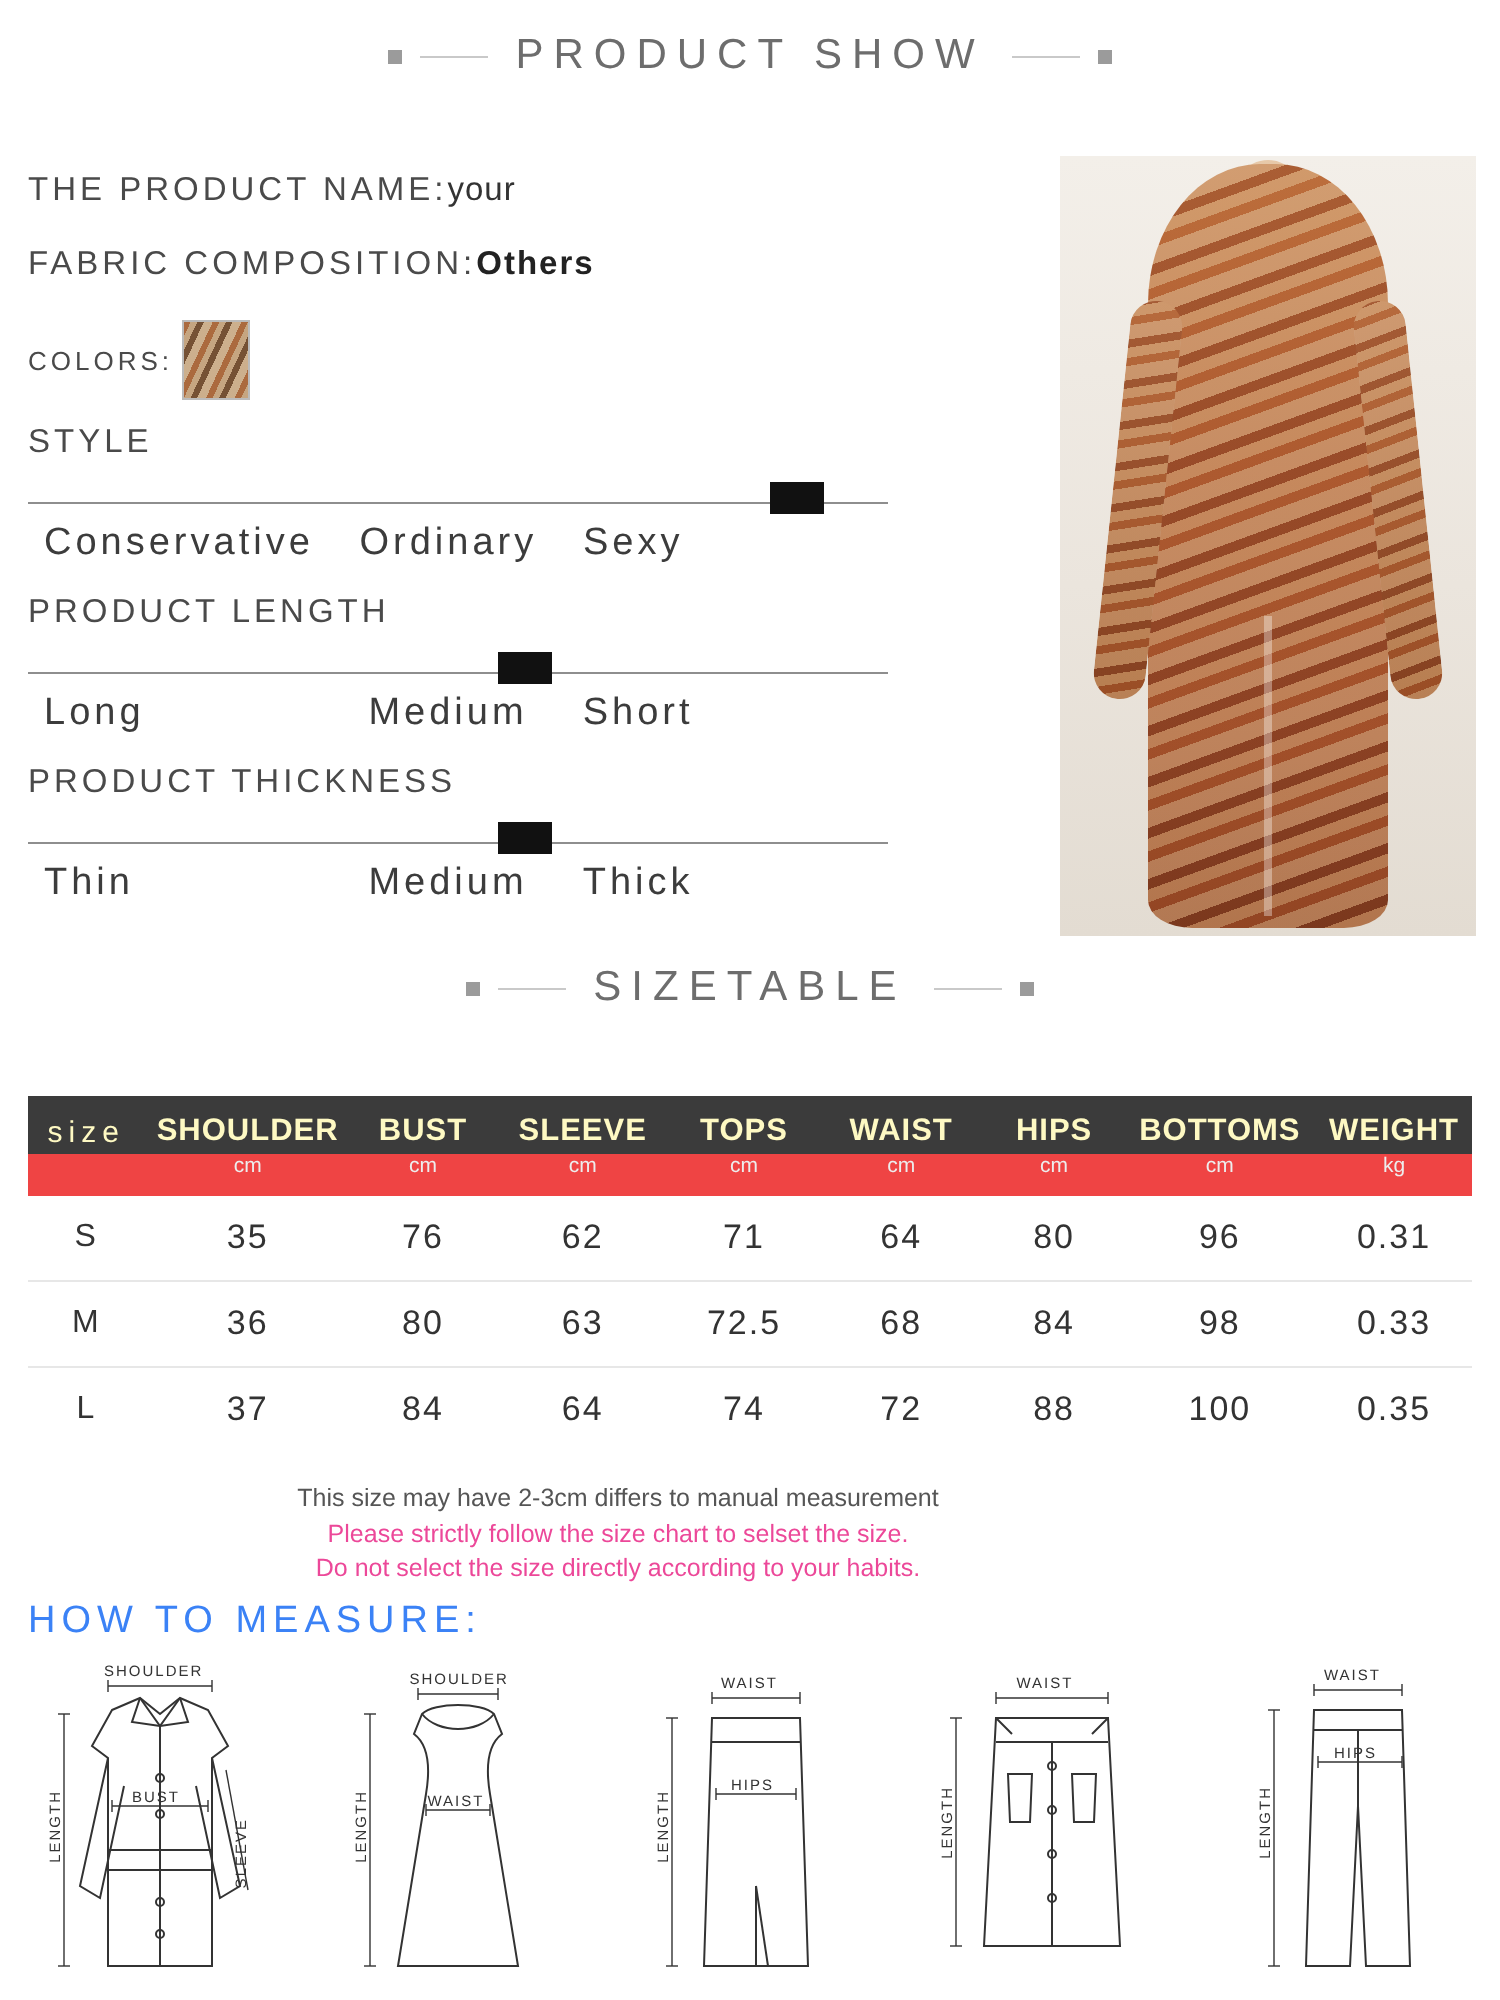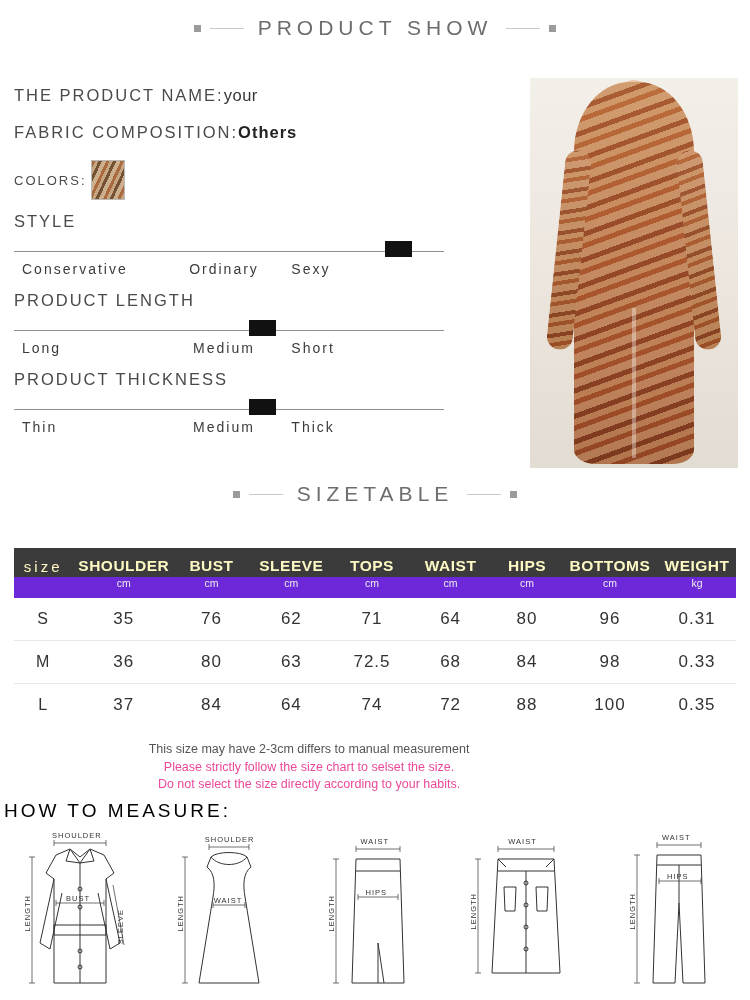--- a/index.html
+++ b/index.html
@@ -71,21 +71,21 @@
   .scale .bar {
     position: absolute; left: 0; right: 0; top: 16px;
     height: 1px; background: #8e8e8e;
   }
   .scale .marker {
     position: absolute; top: 6px;
     width: 27px; height: 16px; background: #111;
   }
   .labels {
     display: flex; width: 430px;
-    font-size: 14px; letter-spacing: 2px; color: #3c3c3c;
+    font-size: 19px; letter-spacing: 2px; color: #3c3c3c;
     margin-top: -4px;
     margin-bottom: 14px;
   }
   .labels span { flex: 1; text-align: center; }
   .labels span:first-child { text-align: left; padding-left: 8px;}
   .labels span:last-child { text-align: left; padding-right: 18px;}
 
   
   .photo {
     position: absolute;
@@ -143,21 +143,21 @@
     font-weight: 700;
     padding: 9px 2px 2px 2px;
     text-align: center;
     letter-spacing: 0.5px;
     font-size: 15.5px;
   }
   table.sizes thead tr.main th.sizecol {
     font-weight: 400; letter-spacing: 3px; font-size: 15px;
   }
   table.sizes thead tr.units th {
-    background: #6d28d9; color:#ededed;
+    background: #ef4444; color:#ededed;
     font-weight: 400;
     font-size: 10.5px;
     padding: 0 2px 9px 2px;
     text-align:center;
   }
   table.sizes tbody td {
     text-align: center;
     padding: 11px 2px;
     font-size: 17px;
     letter-spacing: 1px;
@@ -169,22 +169,22 @@
 
   .notes {
     position: absolute; left: 0; top: 742px; width: 618px;
     text-align: center;
   }
   .notes .n1 { font-size: 12.5px; color:#555; margin-bottom: 3px; }
   .notes .n2 { font-size: 12.5px; color:#ec4899; line-height: 1.35; }
 
   
   .htm-title {
-    position: absolute; left: 4px; top: 800px;
-    font-size: 19px; letter-spacing: 3px; color: #000000;
+    position: absolute; left: 14px; top: 800px;
+    font-size: 19px; letter-spacing: 3px; color: #3b82f6;
   }
   .figs {
     position: absolute; left: 10px; top: 828px;
     width: 735px; height: 165px;
     display: flex; justify-content: space-between; align-items: flex-end;
   }
   .fig { position: relative; width: 140px; height: 160px; }
   .fig svg { display:block; }
   .cap {
     position:absolute; font-size: 7.5px; letter-spacing: 1px; color:#333;

